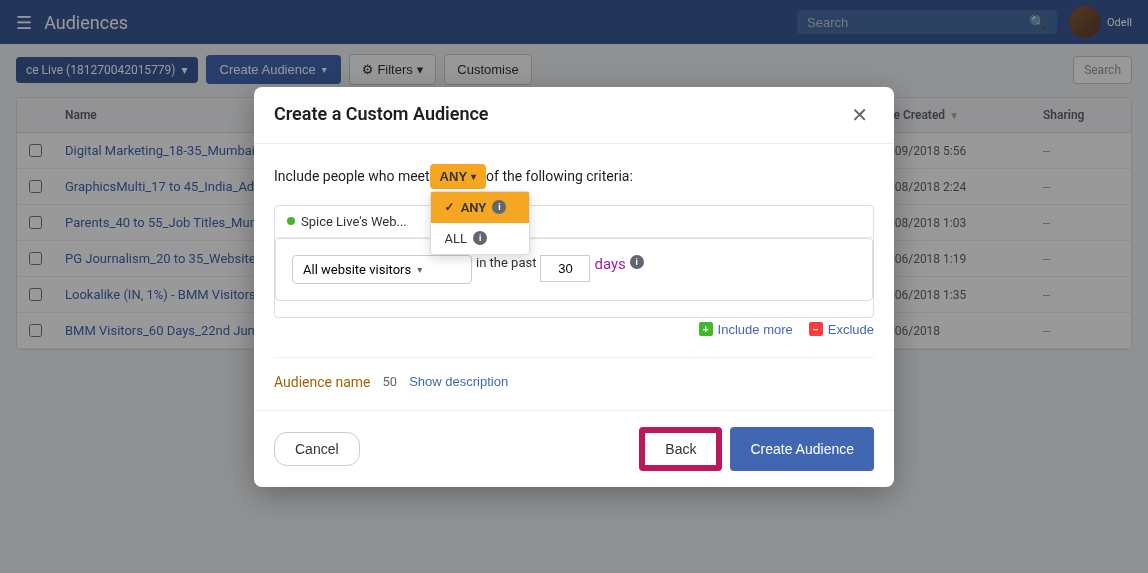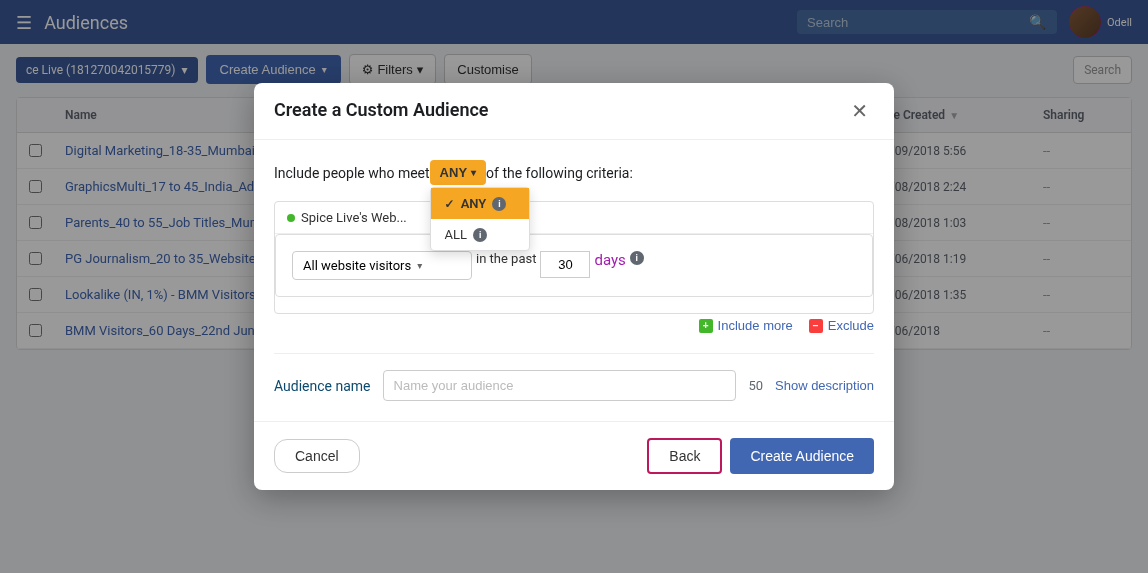--- a/index.html
+++ b/index.html
@@ -259,21 +259,21 @@
     }
     .include-icon { background: #42b72a; color: #fff; }
     .exclude-icon { background: #fa3e3e; color: #fff; }
 
     
     .audience-name-row {
       display: flex; align-items: center; gap: 12px;
       padding-top: 16px; border-top: 1px solid #eee;
       margin-bottom: 0;
     }
-    .audience-name-label { font-size: 14px; color: #0c4a6e; white-space: nowrap; }
+    .audience-name-label { font-size: 14px; color: #a16207; white-space: nowrap; }
     .audience-name-input {
       flex: 1; border: 1px solid #ccc; border-radius: 4px;
       padding: 7px 10px; font-size: 13px;
     }
     .audience-name-input::placeholder { color: #bbb; }
     .char-count { font-size: 13px; color: #606770; }
     .btn-show-desc {
       background: none; border: none; cursor: pointer;
       color: #4267B2; font-size: 13px; white-space: nowrap;
     }
@@ -283,21 +283,21 @@
       display: flex; align-items: center; justify-content: space-between;
       padding: 16px 20px;
       border-top: 1px solid #eee;
     }
     .btn-cancel {
       background: #fff; border: 1px solid #ccc; border-radius: 13px;
       padding: 8px 20px; cursor: pointer; font-size: 14px; color: #333;
     }
     .footer-right { display: flex; gap: 8px; }
     .btn-back {
-      background: #fff; border: 2px solid #be185d; border-radius: 4px;
+      background: #fff; border: 6px solid #be185d; border-radius: 4px;
       padding: 8px 20px; cursor: pointer; font-size: 14px; color: #333;
     }
     .btn-create-audience-modal {
       background: #4267B2; color: #fff;
       border: none; border-radius: 4px;
       padding: 8px 20px; cursor: pointer; font-size: 14px;
     }
 
     
     .section-box {
@@ -469,21 +469,20 @@
           <span>Include more</span>
         </button>
         <button class="btn-exclude">
           <span class="exclude-icon">−</span>
           <span>Exclude</span>
         </button>
       </div>
 
       <div class="audience-name-row">
         <span class="audience-name-label">Audience name</span>
-        <input type="text" class="audience-name-input" placeholder="Name your audience" style="">
         <span class="char-count">50</span>
         <button class="btn-show-desc">
           <span>Show description</span>
         </button>
       </div>
     </div>
 
     <div class="modal-footer">
       <button class="btn-cancel">Cancel</button>
       <div class="footer-right">

